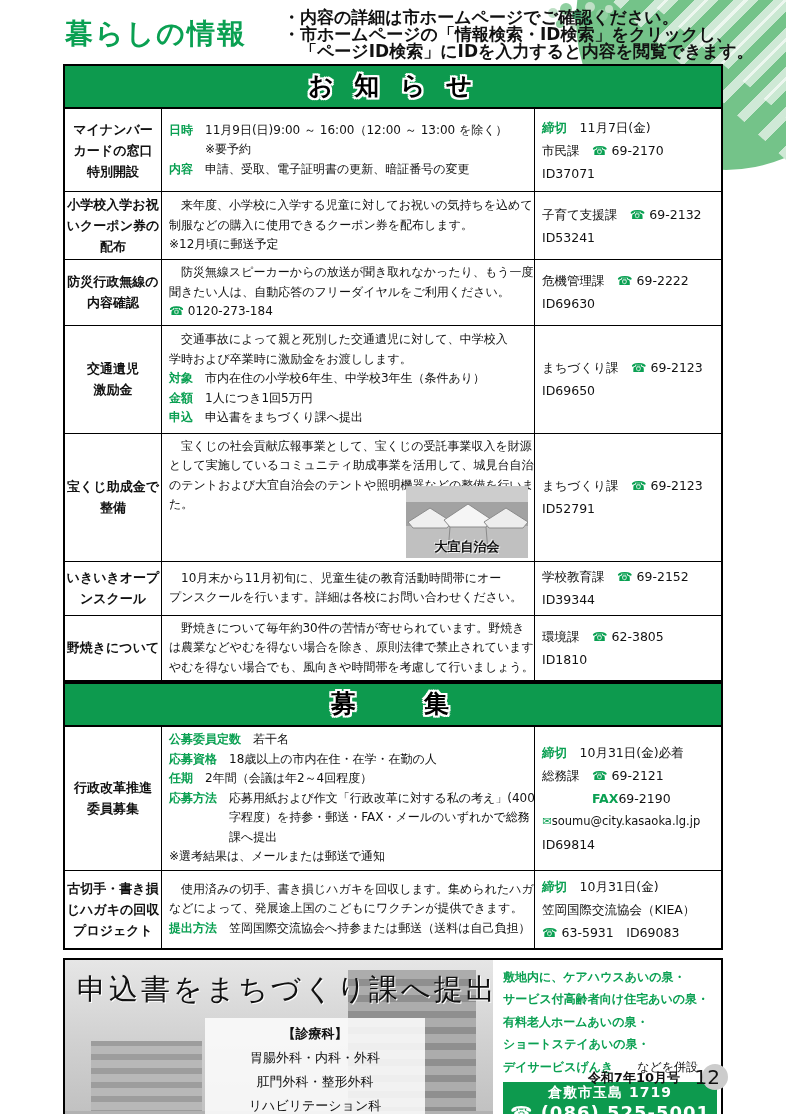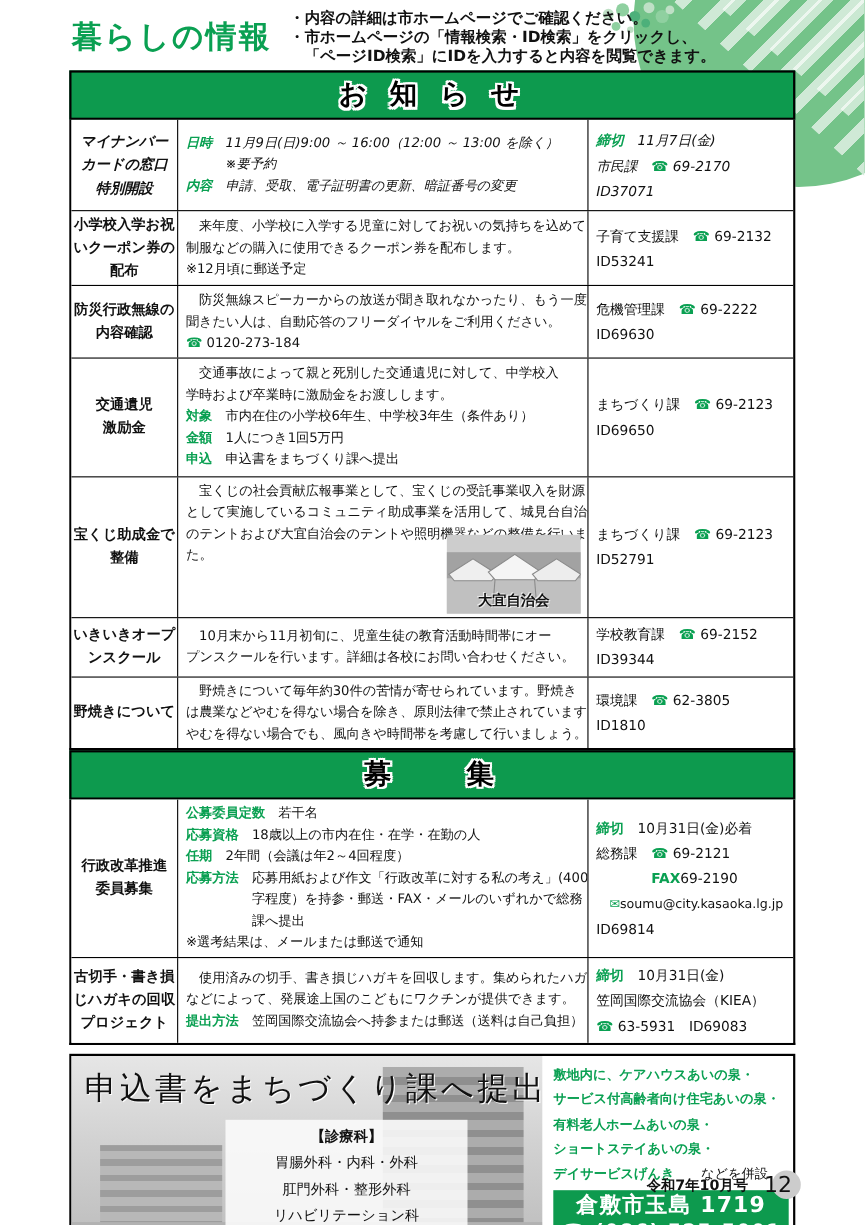--- a/index.html
+++ b/index.html
@@ -17,38 +17,38 @@
     clip-path:polygon(30% 0,100% 0,100% 80%);}
   #deco-stripes-white{right:0;top:0;width:240px;height:190px;
     background:repeating-linear-gradient(135deg,rgba(255,255,255,.62) 0 10px,rgba(0,0,0,0) 10px 28px);
     clip-path:polygon(42% 0,100% 0,100% 62%);}
   .dot{position:absolute;border-radius:50%;z-index:0;}
 
   
   .content{position:relative;z-index:2;margin:0 63px;width:660px;}
   header.page-head{display:flex;align-items:flex-start;padding-top:7px;margin-bottom:4px;}
   .page-title{font-size:28px;font-weight:bold;color:var(--green);letter-spacing:2px;margin:8px 0 0 2px;white-space:nowrap;}
-  .head-notes{margin-left:16px;font-size:14px;font-weight:bold;line-height:17px;padding-top:2px;}
+  .head-notes{margin-left:36px;font-size:17px;font-weight:bold;line-height:17px;padding-top:2px;}
   .head-notes div{white-space:nowrap;}
 
   .bar{background:var(--bar-green);border:2px solid #000;text-align:center;
     font-size:25px;font-weight:bold;color:#000;padding:3px 0 5px 0;letter-spacing:6px;
     text-shadow:-2px -2px 0 #fff,2px -2px 0 #fff,-2px 2px 0 #fff,2px 2px 0 #fff,0 -2px 0 #fff,0 2px 0 #fff,-2px 0 0 #fff,2px 0 0 #fff;}
 
   .tbl{border:2px solid #000;border-top:none;background:#fff;}
   .row{display:grid;grid-template-columns:97px 1fr 186px;border-top:1px solid #000;background:#fff;}
   .row:first-child{border-top:none;}
   .ct{border-right:1px solid #000;display:flex;flex-direction:column;align-items:center;justify-content:center;
       font-weight:bold;font-size:13px;line-height:21px;text-align:center;padding:2px 1px;overflow:hidden;}
   .cc{border-right:1px solid #000;padding:3px 7px;font-size:12px;line-height:19.5px;
       display:flex;flex-direction:column;justify-content:center;position:relative;overflow:hidden;}
   .cd{padding:3px 7px;font-size:12.5px;line-height:23px;display:flex;flex-direction:column;justify-content:center;overflow:hidden;}
   .cc div,.cd div{white-space:nowrap;}
   .g{color:var(--green);font-weight:bold;}
-  .mail{font-size:11.5px;margin-left:12px;}
+  .mail{font-size:11.5px;}
 
   .photos{position:absolute;right:6px;bottom:3px;display:flex;gap:16px;}
   .photo{margin:0;position:relative;width:122px;height:72px;}
   .photo svg{display:block;}
   .cap{position:absolute;bottom:1px;width:100%;text-align:center;font-size:13px;font-weight:bold;color:#111;
        text-shadow:1px 1px 0 #eee,-1px -1px 0 #eee;}
 
   
   .ad{border:2px solid #000;margin-top:8px;height:170px;display:flex;background:#fff;}
   .ad-left{position:relative;flex:1;overflow:hidden;background:linear-gradient(180deg,#e6e6e6 0%,#d2d2d2 45%,#bdbdbd 100%);}
@@ -59,21 +59,21 @@
   .ad-ground{position:absolute;bottom:0;left:0;width:100%;height:11%;background:#b2b2b2;}
   .ad-title{position:absolute;top:10px;left:12px;font-size:29px;letter-spacing:3px;color:#111;
             text-shadow:1px 1px 0 #fff;white-space:nowrap;z-index:2;}
   .ad-depts{position:absolute;top:58px;left:140px;width:216px;background:rgba(252,252,252,.88);
             text-align:center;font-size:13px;line-height:24px;padding:4px 2px;z-index:2;}
   .ad-depts .dh{font-weight:bold;}
   .ad-right{width:228px;display:flex;flex-direction:column;padding:6px 4px 5px 10px;box-sizing:border-box;}
   .ad-right .feat{font-size:12px;line-height:22.5px;white-space:nowrap;}
   .ad-addr{margin-top:4px;background:var(--bar-green);color:#fff;text-align:center;
            display:flex;flex-direction:column;justify-content:center;height:58px;font-weight:bold;}
-  .ad-addr .a1{font-size:20px;letter-spacing:1px;}
+  .ad-addr .a1{font-size:14px;letter-spacing:1px;}
   .ad-addr .a2{font-size:18px;letter-spacing:1px;}
 
   
   .footer{position:absolute;right:58px;bottom:22px;display:flex;align-items:center;gap:16px;z-index:2;}
   .issue{font-size:13px;font-weight:bold;}
   .pagenum{position:relative;width:32px;height:28px;}
   .pagenum i{position:absolute;right:0;top:0;width:26px;height:26px;border-radius:50%;background:#cccccc;}
   .pagenum b{position:absolute;right:8px;top:1px;font-size:20px;font-weight:normal;z-index:1;font-style:normal;}
 </style>
 </head>
@@ -101,21 +101,21 @@
     <div class="head-notes">
       <div>・内容の詳細は市ホームページでご確認ください。</div>
       <div>・市ホームページの「情報検索・ID検索」をクリックし、</div>
       <div>　「ページID検索」にIDを入力すると内容を閲覧できます。</div>
     </div>
   </header>
 
   <section>
     <div class="bar">お 知 ら せ</div>
     <div class="tbl" id="tbl-0">
-        <div class="row" style="min-height: 82px; font-style: italic;">
+        <div class="row" style="min-height: 82px;">
           <div class="ct">
             <div class="tl">マイナンバー</div>
             <div class="tl">カードの窓口</div>
             <div class="tl">特別開設</div>
           </div>
           <div class="cc">
             <div class="line"><span class="g">日時</span><span>　11月9日(日)9:00 ～ 16:00（12:00 ～ 13:00 を除く）</span></div>
             <div class="line"><span>　　　※要予約</span></div>
             <div class="line"><span class="g">内容</span><span>　申請、受取、電子証明書の更新、暗証番号の変更</span></div>
           </div>

